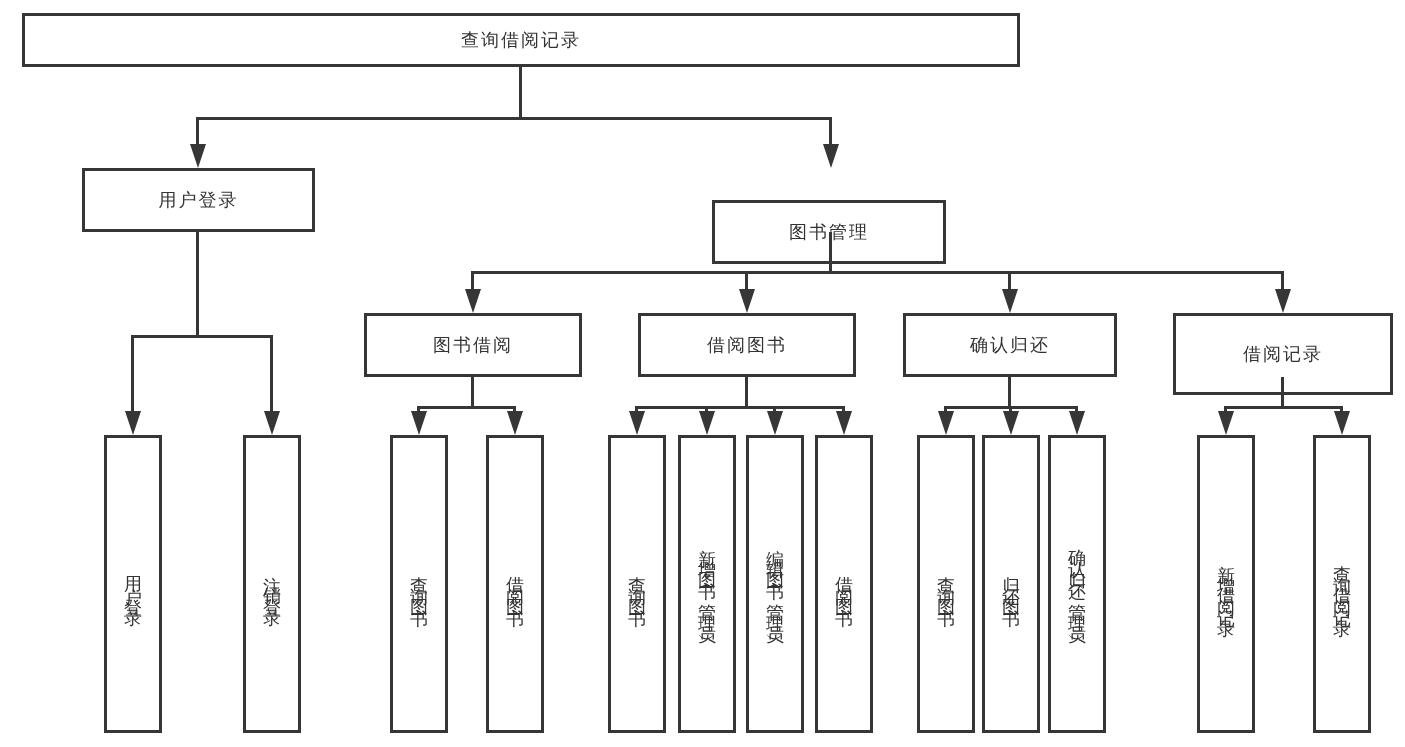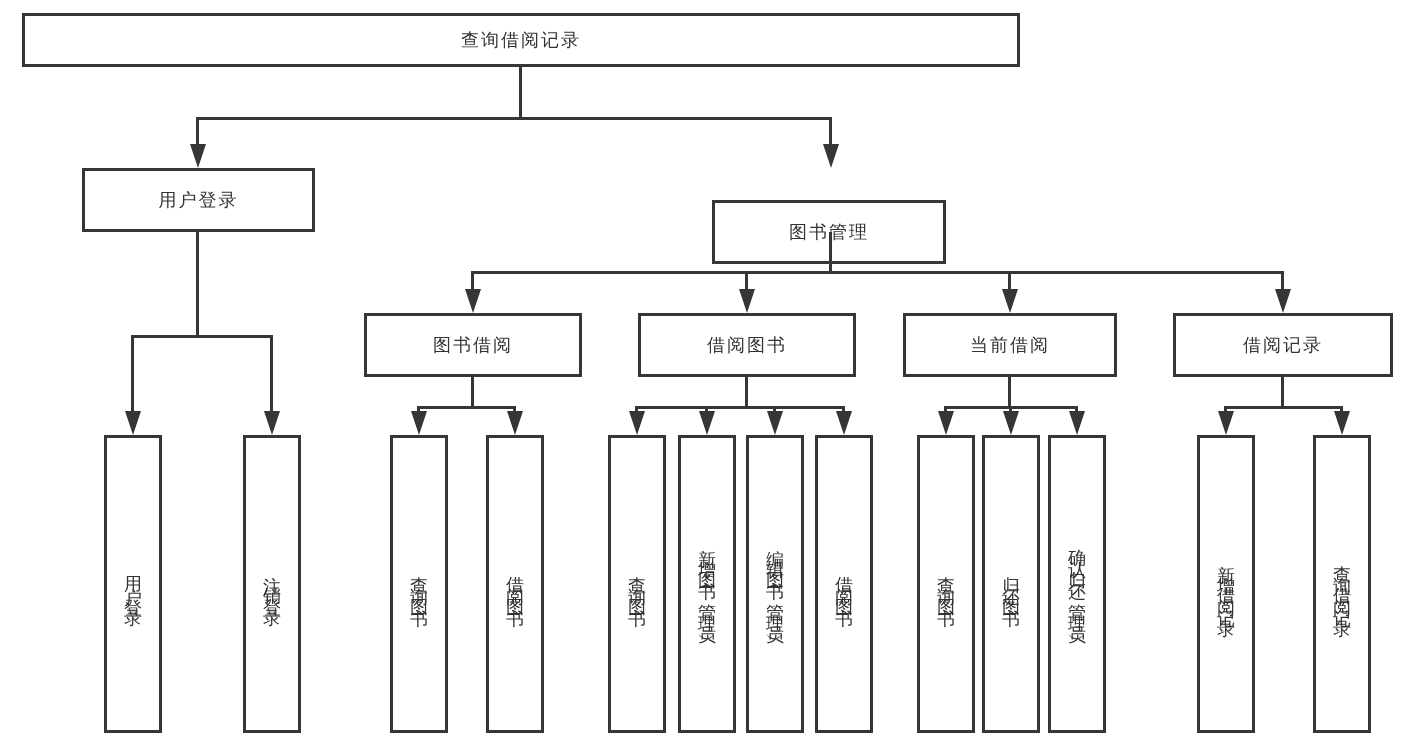--- a/index.html
+++ b/index.html
@@ -88,23 +88,23 @@
   <div class="ah" style="left:1002px;top:289px;"></div>
   <div class="ah" style="left:1275px;top:289px;"></div>
 
   <div class="box hbox" style="left:364px;top:313px;width:218px;height:64px;">
     <span>图书借阅</span>
   </div>
   <div class="box hbox" style="left:638px;top:313px;width:218px;height:64px;">
     <span>借阅图书</span>
   </div>
   <div class="box hbox" style="left:903px;top:313px;width:214px;height:64px;">
-    <span>当前借阅</span>
+    <span>确认归还</span>
   </div>
-  <div class="box hbox" style="left:1173px;top:313px;width:220px;height:64px;">
+  <div class="box hbox" style="left:1173px;top:313px;width:220px;height:82px;">
     <span>借阅记录</span>
   </div>
 
   <div class="vl" style="left:471px;top:377px;height:32px;"></div>
   <div class="hl" style="left:417px;top:406px;width:99px;"></div>
   <div class="vl" style="left:417px;top:406px;height:8px;"></div>
   <div class="vl" style="left:513px;top:406px;height:8px;"></div>
   <div class="ah" style="left:411px;top:411px;"></div>
   <div class="ah" style="left:507px;top:411px;"></div>
 

